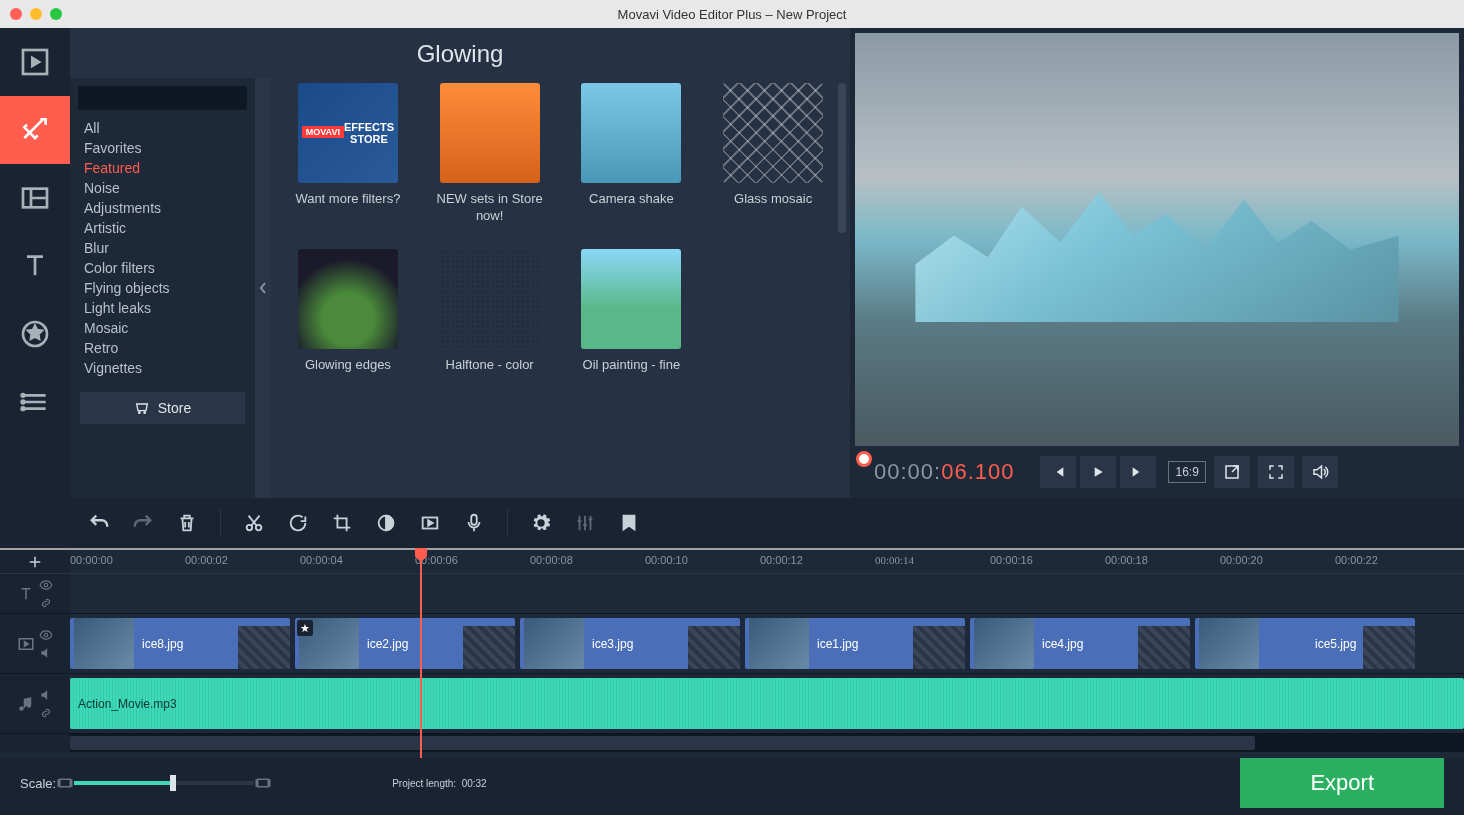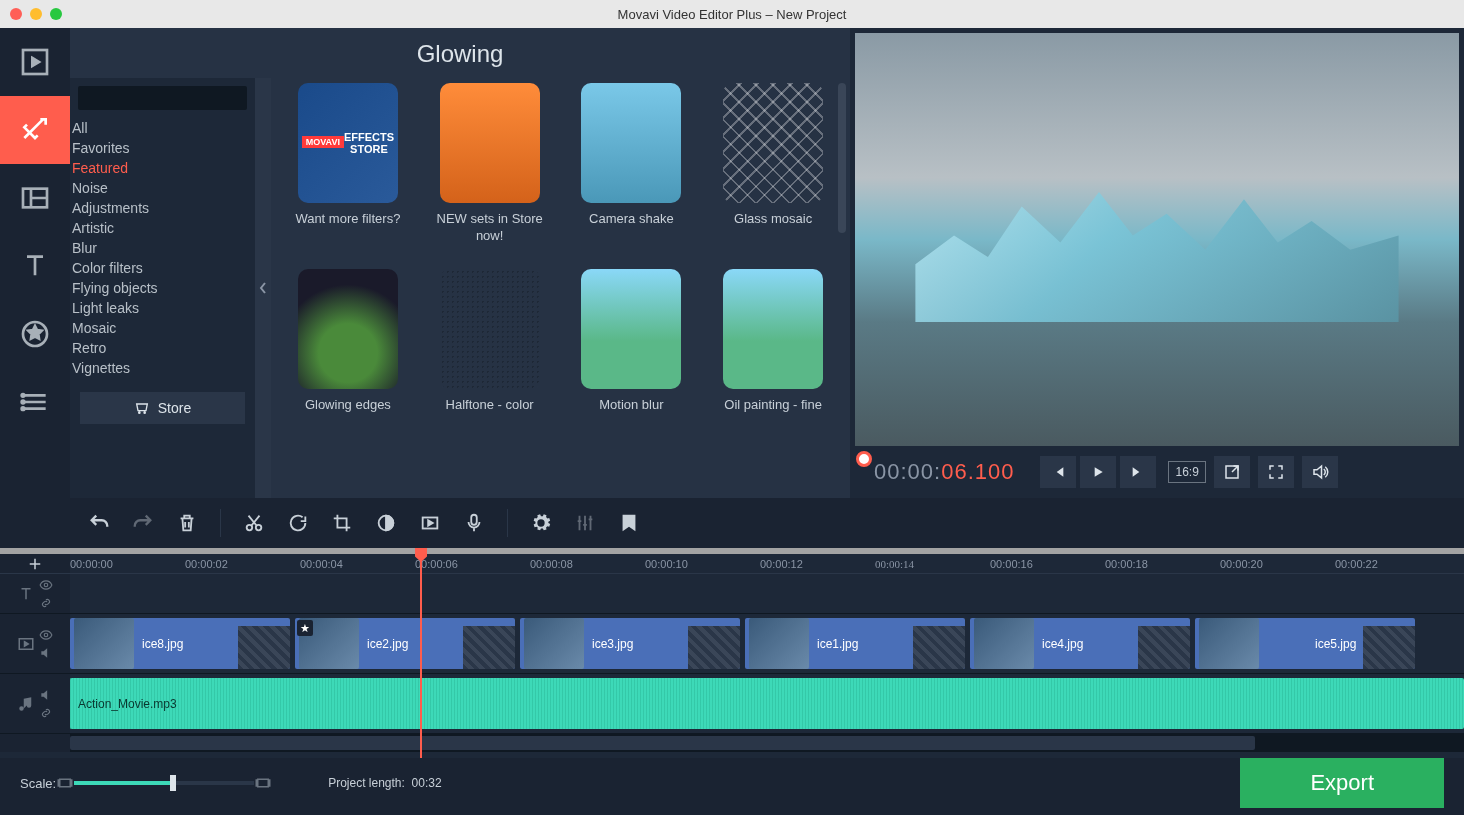--- a/index.html
+++ b/index.html
@@ -14,27 +14,27 @@
 .side-btn{height:68px;display:flex;align-items:center;justify-content:center;cursor:pointer;color:#a8b0b8}
 .side-btn.active{background:#ff5d4d}
 .side-btn svg{width:32px;height:32px}
 .panel{width:780px;background:#263244;display:flex;position:relative}
 .panel-header{position:absolute;top:12px;left:50%;transform:translateX(-50%);font-size:24px;color:#dde4ea}
 .categories{width:185px;background:#1d2838;padding:8px 0;margin-top:50px}
 .search-box{margin:0 8px 8px;background:#0f1822;height:24px;display:flex;align-items:center;padding:0 6px;border-radius:2px}
 .search-box svg{width:14px;height:14px;color:#6a7480}
 .search-box input{background:none;border:none;color:#c8d0d8;font-size:12px;flex:1;margin-left:4px;outline:none}
 .search-box .clear{width:14px;height:14px;color:#6a7480;cursor:pointer}
-.cat-item{padding:2px 2px;font-size:14px;cursor:pointer;color:#b8c0c8}
+.cat-item{padding:2px 14px;font-size:14px;cursor:pointer;color:#b8c0c8}
 .cat-item.active{color:#ff5d4d}
 .store-btn{margin:14px 10px 0;background:#2a3648;height:32px;display:flex;align-items:center;justify-content:center;gap:8px;font-size:14px;cursor:pointer;color:#dde4ea}
 .collapse-handle{width:16px;background:#2a3648;display:flex;align-items:center;justify-content:center;cursor:pointer;margin-top:50px}
 .filters-grid{flex:1;padding:55px 20px 20px;display:grid;grid-template-columns:repeat(4,1fr);gap:24px 28px;align-content:start;overflow:hidden}
 .filter-item{display:flex;flex-direction:column;align-items:center;cursor:pointer}
-.filter-thumb{width:100px;height:120px;border-radius:10px;margin-bottom:8px}
+.filter-thumb{width:100px;height:100px;border-radius:3px;margin-bottom:8px}
 .filter-label{font-size:13px;text-align:center;color:#c8d0d8;line-height:1.3}
 .preview{flex:1;background:#1d2838;display:flex;flex-direction:column}
 .preview-video{flex:1;background:linear-gradient(180deg,#8a9aa5 0%,#b8c0c5 35%,#7ab8c8 50%,#5a7a85 70%,#4a5a60 100%);position:relative;margin:5px 5px 0}
 .iceberg{position:absolute;bottom:30%;left:10%;width:80%;height:35%;background:linear-gradient(135deg,#b8e5f0 0%,#7ac5d8 40%,#5a95a5 100%);clip-path:polygon(0 60%,8% 40%,15% 55%,22% 20%,30% 45%,38% 10%,45% 40%,52% 25%,60% 50%,68% 15%,75% 45%,82% 30%,90% 50%,100% 40%,100% 100%,0 100%);opacity:0.9}
 .preview-controls{padding:10px 14px;display:flex;flex-direction:row;gap:10px}
 .scrubber{height:6px;background:#2a3648;border-radius:3px;position:relative}
 .scrubber-fill{height:100%;width:19%;background:#ff5d4d;border-radius:3px}
 .scrubber-thumb{position:absolute;top:50%;left:19%;transform:translate(-50%,-50%);width:16px;height:16px;border-radius:50%;background:#fff;border:3px solid #ff5d4d}
 .transport{display:flex;align-items:center;gap:12px}
 .timecode{font-family:"Courier New",monospace;font-size:22px;letter-spacing:1px;display:flex}
@@ -44,21 +44,21 @@
 .transport-right{margin-left:auto;display:flex;gap:8px;align-items:center}
 .aspect-box{border:1px solid #6a7480;padding:3px 6px;font-size:12px;cursor:pointer}
 .toolbar{height:50px;background:#1a2332;display:flex;align-items:center}
 .toolbar-left{width:70px;display:flex;align-items:center;justify-content:center}
 .tool-group{display:flex;gap:2px;padding:0 8px}
 .tool{width:42px;height:40px;display:flex;align-items:center;justify-content:center;cursor:pointer;color:#c8d0d8}
 .tool.disabled{opacity:0.4}
 .tool svg{width:22px;height:22px}
 .divider{width:1px;height:28px;background:#2a3648;margin:0 4px}
 .timeline{background:#1d2838;height:210px;display:flex;flex-direction:column;position:relative}
-.timeline-header{height:26px;display:flex;border-bottom:1px solid #2a3648;border-top:6px solid #a3a3a3}
+.timeline-header{height:26px;display:flex;border-bottom:1px solid #2a3648;border-top:2px solid #a3a3a3}
 .track-controls{width:70px;background:#1a2332;display:flex;align-items:center;justify-content:center}
 .ruler{flex:1;display:flex;position:relative;font-size:11px;color:#8a95a5}
 .ruler-tick{position:absolute;top:4px}
 .playhead{position:absolute;top:0;bottom:0;left:420px;width:2px;background:#ff5d4d;z-index:10}
 .playhead::before{content:"";position:absolute;top:0;left:-5px;width:12px;height:14px;background:#ff5d4d;clip-path:polygon(0 0,100% 0,100% 60%,50% 100%,0 60%)}
 .track{display:flex;border-bottom:1px solid #0f1822}
 .track-head{width:70px;background:#1a2332;display:flex;align-items:center;justify-content:center;gap:4px;flex-direction:row}
 .track-head-col{display:flex;flex-direction:column;gap:4px;align-items:center}
 .track-body{flex:1;position:relative;background:#1d2838}
 .track.text{height:40px}
@@ -74,21 +74,21 @@
 .audio-label{font-size:12px;color:#0a3830;z-index:1}
 .scroll-track{height:18px;display:flex}
 .scroll-track .track-head{width:70px}
 .scroll-body{flex:1;background:#0f1822;position:relative}
 .scroll-thumb{position:absolute;top:2px;bottom:2px;left:0;width:85%;background:#2a3648;border-radius:2px}
 .footer{height:50px;background:#1a2332;display:flex;align-items:center;padding:0 20px;}
 .scale-label{font-size:13px}
 .scale-slider{width:180px;height:4px;background:#2a3648;position:relative}
 .scale-fill{height:100%;width:55%;background:#3dd9b8}
 .scale-thumb{position:absolute;top:50%;left:55%;transform:translate(-50%,-50%);width:6px;height:16px;background:#dde4ea}
-.proj-length{font-size:12px;margin-left:56px}
+.proj-length{font-size:10px;margin-left:120px}
 .export-btn{margin-left:auto;background:#2ab060;color:#fff;padding:12px 70px;font-size:22px;cursor:pointer;border:none}
 .filter-scrollbar{position:absolute;right:4px;top:55px;width:8px;height:150px;background:#3a4658;border-radius:4px}
 </style>
 </head>
 <body>
 
 <div class="titlebar">
   <div class="traffic">
     <span class="tl-close"></span>
     <span class="tl-min"></span>
@@ -196,24 +196,20 @@
         </div>
         <div class="filter-item">
           <div class="filter-thumb" style="background:radial-gradient(circle at 50% 70%,#4a8a3a 30%,#1a1a2a 70%)"></div>
           <div class="filter-label">Glowing edges</div>
         </div>
         <div class="filter-item">
           <div class="filter-thumb" style="background:linear-gradient(180deg,#7ac8e8 0%,#5ab898 60%);background-image:radial-gradient(circle,rgba(0,0,0,.2) 1px,transparent 1px);background-size:5px 5px"></div>
           <div class="filter-label">Halftone - color</div>
         </div>
         <div class="filter-item">
-          <div class="filter-thumb" style="background:linear-gradient(180deg,#8ad8f8 0%,#5ab888 60%);filter:blur(.5px)"></div>
-          <div class="filter-label">Motion blur</div>
-        </div>
-        <div class="filter-item">
           <div class="filter-thumb" style="background:linear-gradient(180deg,#8ad8f8 0%,#5ab888 60%)"></div>
           <div class="filter-label">Oil painting - fine</div>
         </div>
       </div>
     <div class="filter-scrollbar"></div>
   </div>
 
   <div class="preview">
     <div class="preview-video">
       <div class="iceberg"></div>

